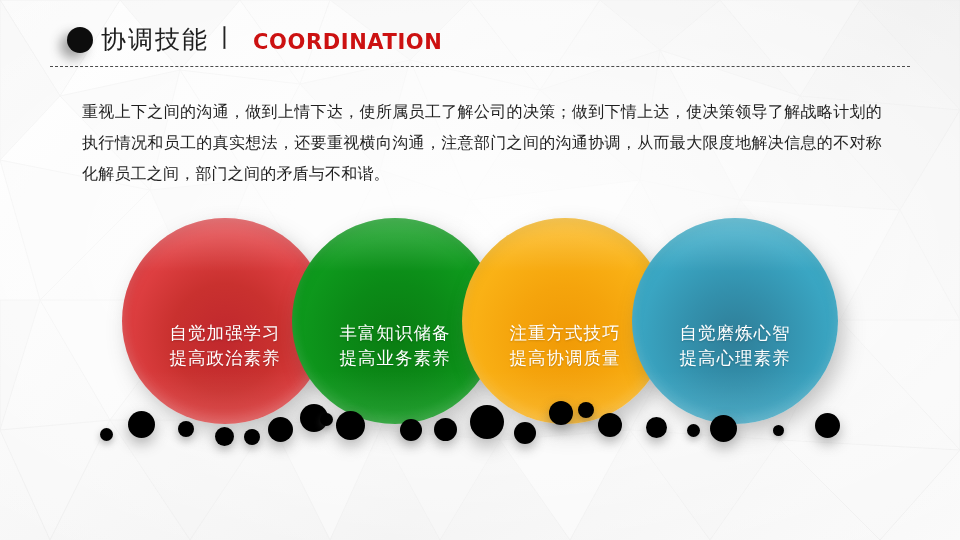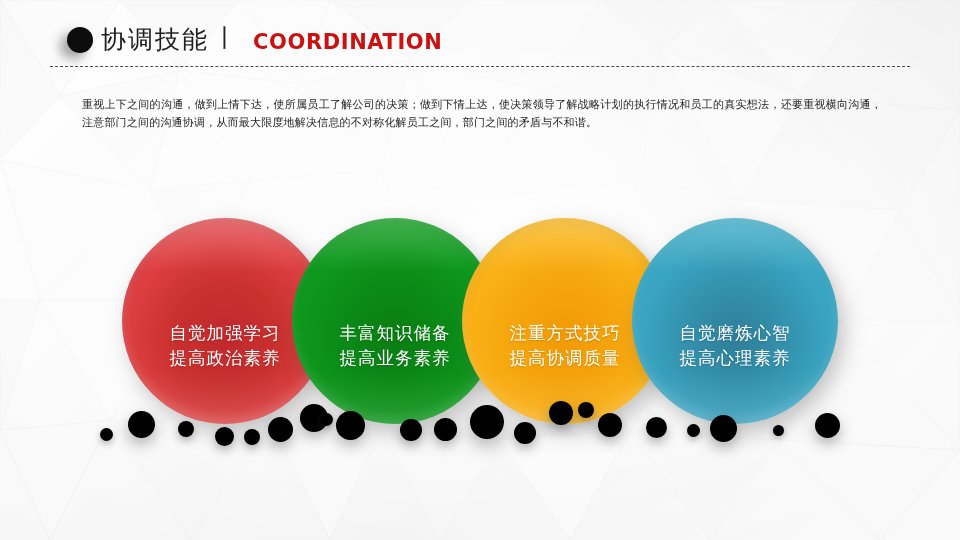--- a/index.html
+++ b/index.html
@@ -51,21 +51,21 @@
   }
   .dash-line{
     position:absolute;left:50px;top:66px;width:860px;height:0;
     border-top:1px dashed #3a3a3a;
     opacity:.9;
   }
 
   
   .para{
     position:absolute;left:82px;top:96px;width:800px;
-    font-size:11px;line-height:18px;color:#1f1f1f;
+    font-size:16px;line-height:31px;color:#1f1f1f;
     letter-spacing:.2px;text-align:justify;
     font-family:"DejaVu Sans","Liberation Sans",sans-serif;
   }
 
   
   .circles{position:absolute;left:0;top:0;width:960px;height:540px;}
   .circ{
     position:absolute;width:206px;height:206px;border-radius:50%;
     top:218px;
     display:flex;flex-direction:column;align-items:center;justify-content:center;

